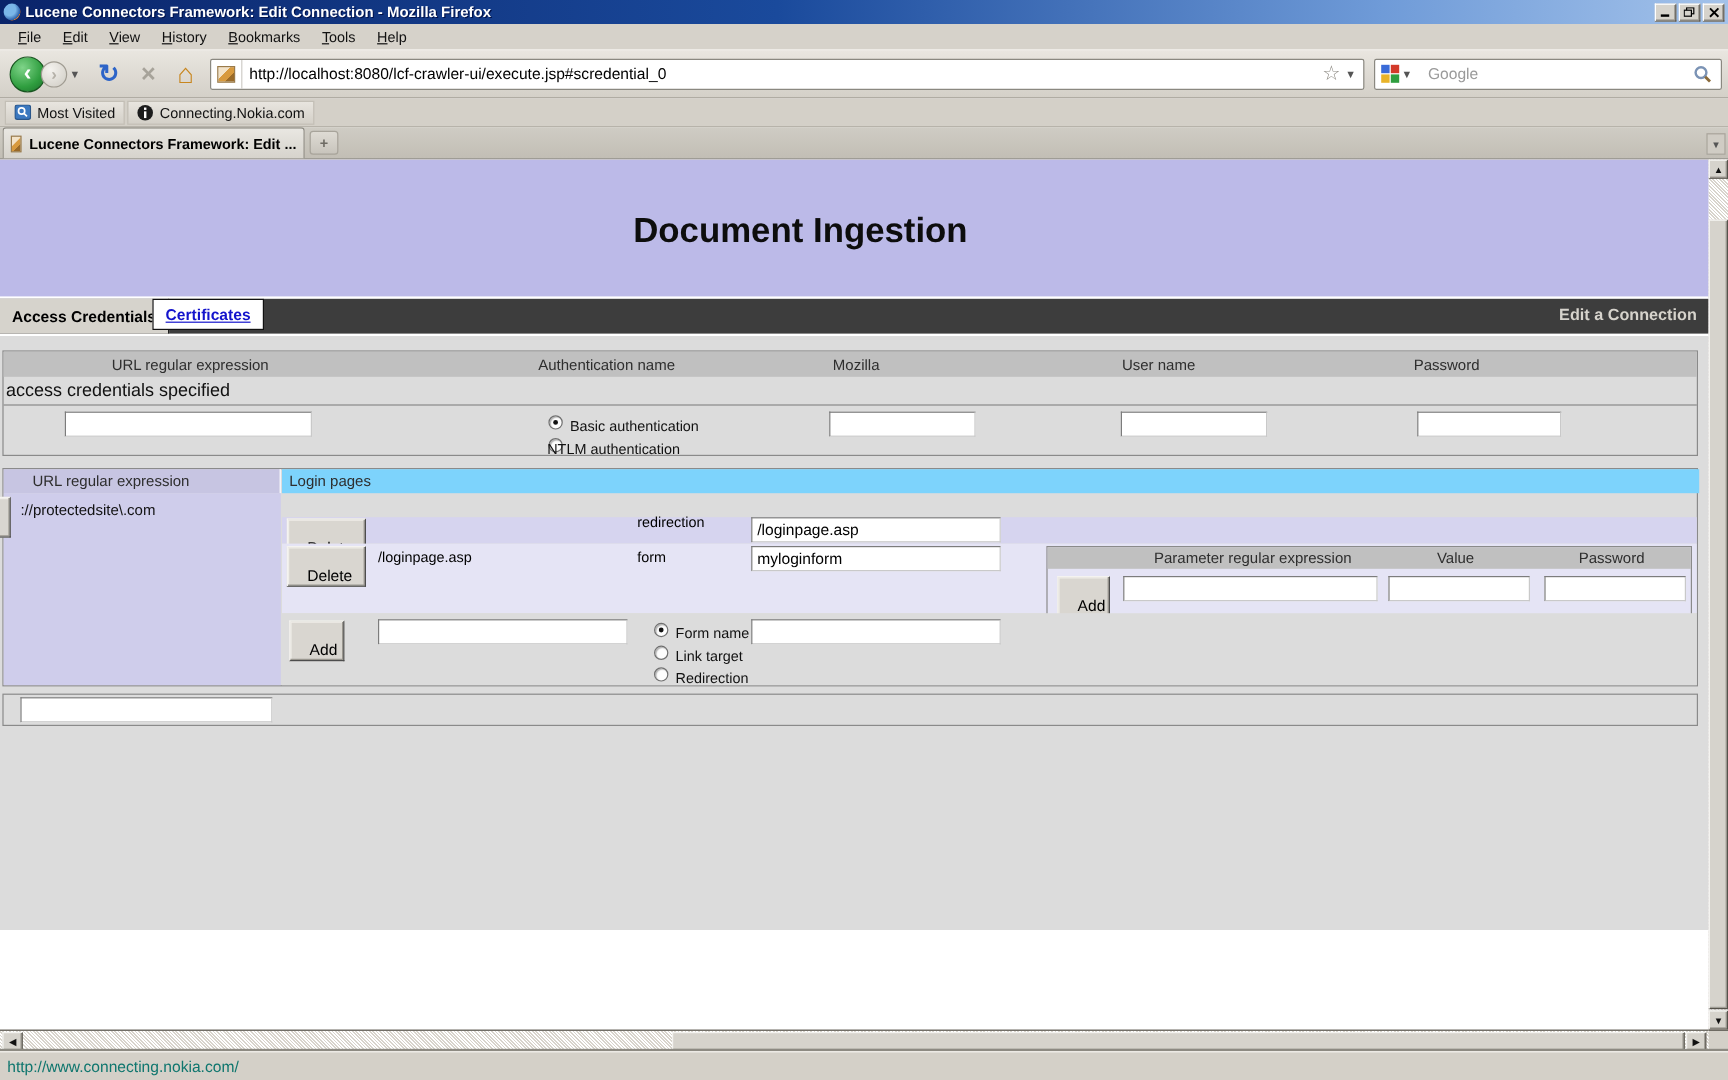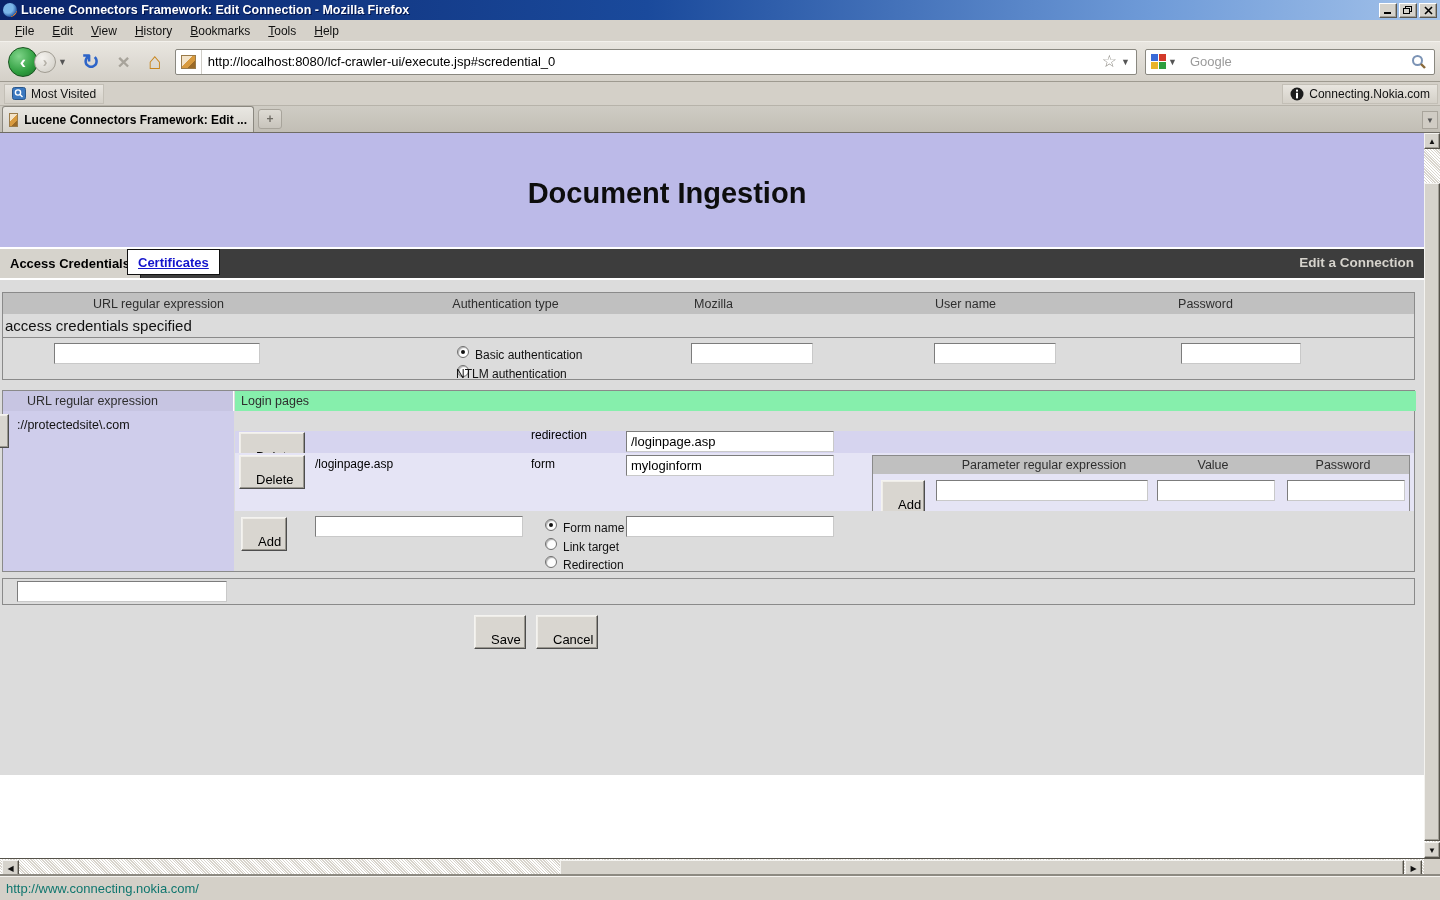--- a/index.html
+++ b/index.html
@@ -41,21 +41,21 @@
   .favbox { width:26px; height:24px; border-right:1px solid #cfcdc7; display:flex; align-items:center; justify-content:center; }
   .urltext { flex:1; padding-left:6px; font-size:13px; color:#000; white-space:nowrap; overflow:hidden; }
   .staricon { color:#8e8b84; font-size:17px; padding:0 2px 0 6px; }
   .searchbox { width:290px; height:26px; background:#fff; border:1px solid #8a8880; border-radius:2px;
     margin-right:5px; display:flex; align-items:center; }
   .gico { width:15px; height:15px; margin-left:5px; display:grid; grid-template-columns:7px 7px; grid-template-rows:7px 7px; gap:1px; }
   .gico i { display:block; }
   .searchph { flex:1; color:#9a9a9a; font-size:13px; padding-left:7px; }
 
   .bmbar { left:0; top:82px; width:1440px; height:24px; background:#d4d0c8;
-    border-bottom:1px solid #b7b3aa; display:flex; align-items:center; padding-left:4px;justify-content:space-between; }
+    border-bottom:1px solid #b7b3aa; display:flex; align-items:center; padding-left:4px; }
   .bmitem { display:flex; align-items:center; gap:5px; height:20px; padding:0 7px;
     border:1px solid #c3bfb6; background:linear-gradient(#e8e5df,#d4d0c8); margin-right:2px; color:#111; }
 
   .tabbar { left:0; top:106px; width:1440px; height:27px; background:linear-gradient(#cfccc4,#c2beb5);
     border-bottom:1px solid #6f6c64; display:flex; align-items:flex-end; }
   .tab-active { width:252px; height:26px; margin-left:2px; background:linear-gradient(#e9e7e2,#d6d3cc);
     border:1px solid #8b8880; border-bottom:none; border-radius:3px 3px 0 0;
     display:flex; align-items:center; gap:6px; padding:0 6px; font-weight:bold; white-space:nowrap; overflow:hidden;text-align:center; }
   .newtabbtn { width:24px; height:20px; margin:0 0 3px 4px; border:1px solid #a8a49b; border-radius:3px;
     background:linear-gradient(#dedbd4,#c8c4bc); color:#6e6b64; font-weight:bold;
@@ -210,21 +210,21 @@
         <a href="#" style="text-decoration:underline">Certificates</a>
       </div>
       <span class="abs hdr-right">Edit a Connection</span>
     </div>
 
     <div class="abs graybg"></div>
 
     <div class="abs secbox" style="left:2px; top:159px; width:1413px; height:88px;">
       <div class="gheader" style="left:0; top:0; width:100%; height:21px;">
         <span class="colhead" style="left:53px; top:4px; width:205px; text-align:center;">URL regular expression</span>
-        <span class="colhead" style="left:400px; top:4px; width:205px; text-align:center;">Authentication type</span>
+        <span class="colhead" style="left:400px; top:4px; width:205px; text-align:center;">Authentication name</span>
         <span class="colhead" style="left:648px; top:4px; width:125px; text-align:center;">Mozilla</span>
         <span class="colhead" style="left:900px; top:4px; width:125px; text-align:center;">User name</span>
         <span class="colhead" style="left:1140px; top:4px; width:125px; text-align:center;">Password</span>
       </div>
       <div class="abs" style="left:2px; top:24px; font-size:15px; color:#111;">access credentials specified</div>
       <div class="abs" style="left:0; top:44px; width:100%; height:0; border-top:1px solid #8a8a8a;"></div>
       <input class="tin" style="left: 51px; top: 50px; width: 206px; height: 21px;">
       <span class="radio checked" style="left:454px; top:53px;"></span>
       <span class="rlabel" style="left:472px; top:55px;">Basic authentication</span>
       <span class="radio" style="left:454px; top:72px;"></span>
@@ -232,21 +232,21 @@
       <input class="tin" style="left: 688px; top: 50px; width: 122px; height: 21px;">
       <input class="tin" style="left: 931px; top: 50px; width: 122px; height: 21px;">
       <input class="tin" style="left: 1178px; top: 50px; width: 120px; height: 21px;" type="password">
     </div>
 
     <div class="abs secbox" style="left:2px; top:257px; width:1413px; height:182px; background:#dcdcdc;">
 
       <div class="abs" style="left:0; top:0; width:231px; height:20px; background:#c7c5e2; border-right:1px solid #fff;">
         <span class="colhead" style="left:24px; top:3px;">URL regular expression</span>
       </div>
-      <div class="abs" style="left:232px; top:0; width:1181px; height:20px; background:#86efac;">
+      <div class="abs" style="left:232px; top:0; width:1181px; height:20px; background:#7dd3fc;">
         <span class="colhead" style="left:6px; top:3px;">Login pages</span>
       </div>
 
       <div class="abs" style="left:0; top:20px; width:231px; height:160px; background:#cfcdeb;">
         <span class="pbtn" style="left:-60px; top:3px; width:66px; height:25px;"></span>
         <span class="abs" style="left:14px; top:7px; font-size:12.5px; color:#111;">://protectedsite\.com</span>
       </div>
 
 
       <div class="abs" style="left:232px; top:40px; width:1179px; height:22px; background:#d6d4ef;">
@@ -285,24 +285,20 @@
         <span class="radio" style="left:310px; top:45px;"></span>
         <span class="rlabel" style="left:328px; top:47px;">Redirection</span>
         <input class="tin" style="left: 391px; top: 5px; width: 208px; height: 21px;">
       </div>
     </div>
 
     <div class="abs secbox" style="left:2px; top:445px; width:1413px; height:27px;">
       <input class="tin" style="left: 14px; top: 2px; width: 210px; height: 21px;">
     </div>
 
-    <div class="abs" style="left:0; top:474px; width:1424px; height:36px; background:#dcdcdc;">
-      <button class="pbtn" style="left:474px; top:8px; width:52px; height:22px;">Save</button>
-      <button class="pbtn" style="left:536px; top:8px; width:62px; height:22px;">Cancel</button>
-    </div>
   </div>
 
   <div class="abs track" style="left:1424px; top:133px; width:16px; height:725px;">
     <span class="sbtn" style="left:0; top:0; width:16px; height:16px;">▲</span>
     <span class="thumb" style="left:0; top:50px; width:16px; height:658px;"></span>
     <span class="sbtn" style="left:0; top:709px; width:16px; height:16px;">▼</span>
   </div>
 
   <div class="abs track" style="left:0; top:858px; width:1424px; height:18px; border-top:1px solid #55524a;">
     <span class="sbtn" style="left:2px; top:1px; width:17px; height:16px;">◀</span>

